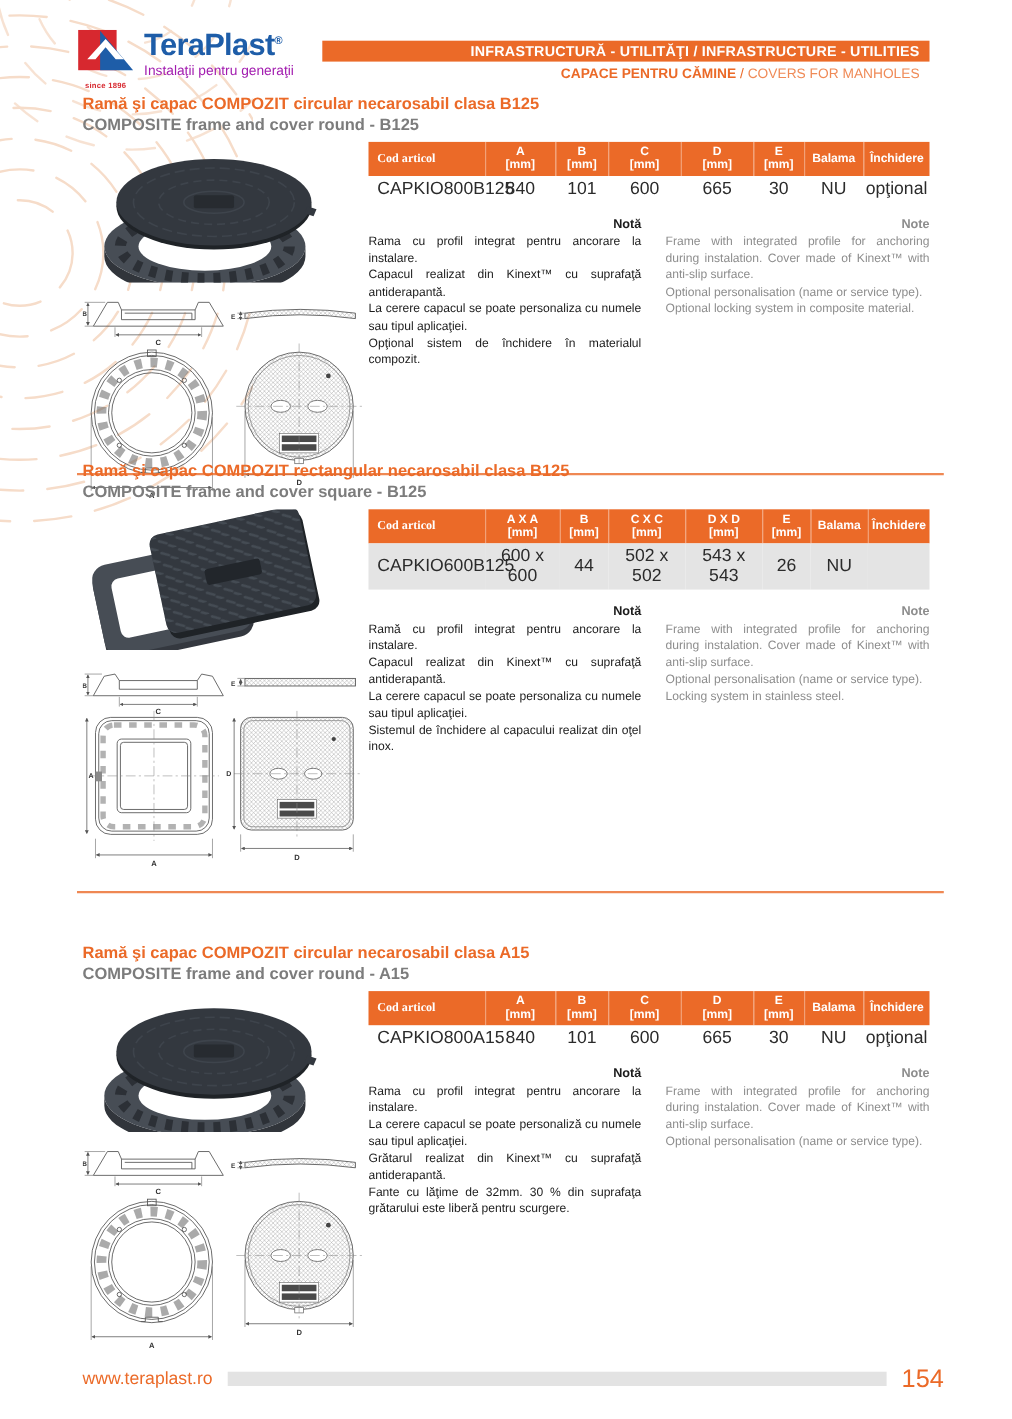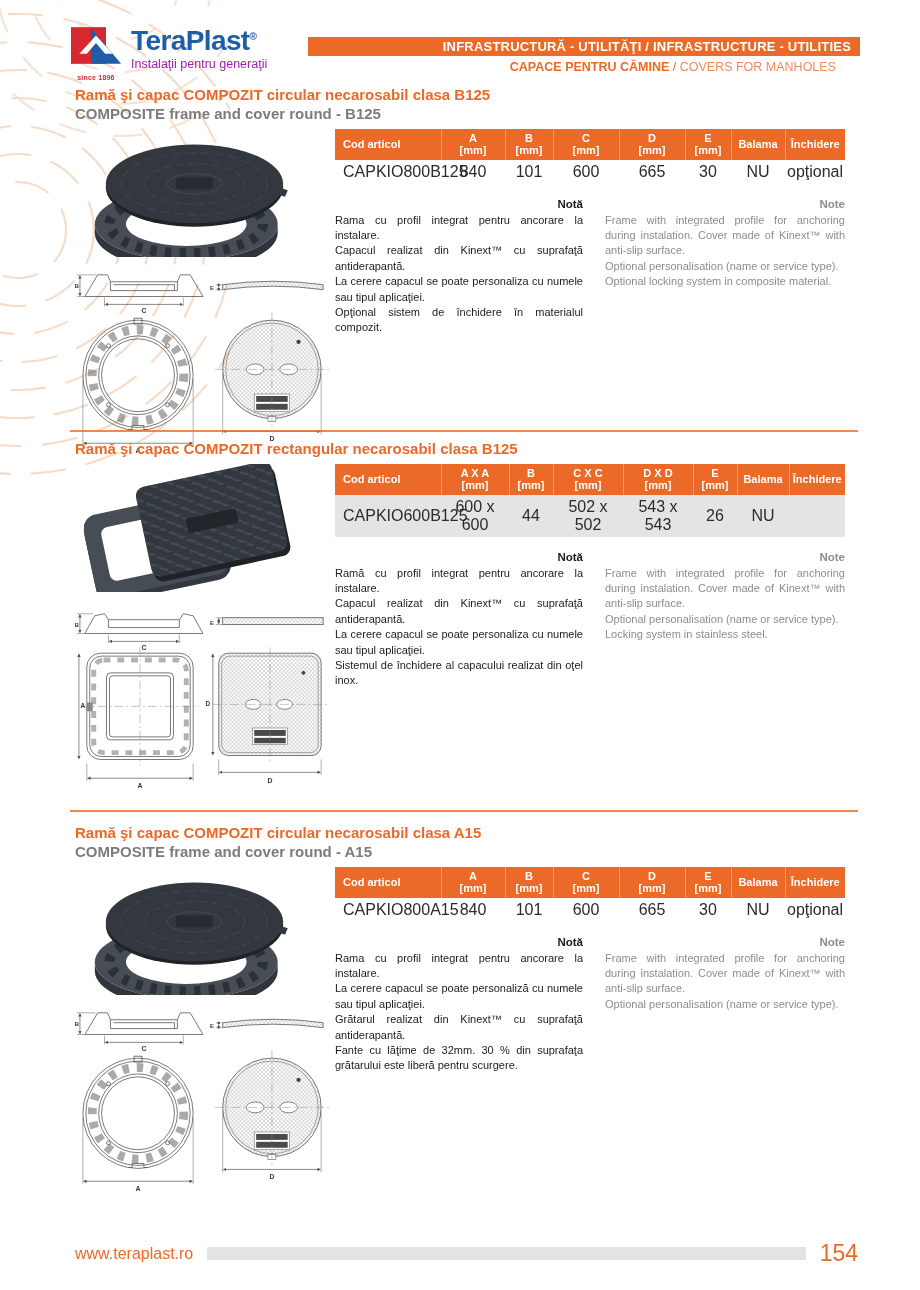--- a/index.html
+++ b/index.html
@@ -8,39 +8,39 @@
   
   .fp{position:absolute;top:0;left:0;pointer-events:none;}
   
   .logo{position:absolute;top:27px;left:70px;display:flex;align-items:flex-start;gap:9px;}
   .logo-mark{width:52px;text-align:center;}
   .since{font-size:7px;font-weight:bold;color:#D7282F;margin-top:1px;letter-spacing:.2px;}
   .brand{font-size:28px;font-weight:bold;color:#1E5DA8;line-height:1;letter-spacing:-.6px;}
   .brand sup{font-size:10px;}
   .tagline{font-size:12.5px;color:#a21caf;margin-top:2px;}
   
-  .banner{position:absolute;top:37px;left:308px;width:552px;height:19px;background:#EB6A28;
+  .banner{position:absolute;top:37px;left:293px;width:552px;height:19px;background:#EB6A28;
           color:#fff;font-size:13px;font-weight:bold;line-height:19px;text-align:right;
           padding-right:9px;box-sizing:border-box;letter-spacing:.2px;}
   .subbanner{position:absolute;top:60px;left:293px;width:543px;text-align:right;font-size:12.5px;color:#EB6A28;}
   .sub-ro{font-weight:bold;}
   .sub-en{font-weight:normal;opacity:.78;}
   
   .sec{position:absolute;left:75px;width:770px;}
   .sec-title{margin:0;font-size:15px;font-weight:bold;color:#EB6A28;}
   .sec-sub{margin:2px 0 0 0;font-size:15px;font-weight:bold;color:#7C7C7C;}
   .sec-body{display:flex;margin-top:7px;}
   .img-col{width:260px;flex:none;}
   .prod3d{display:block;width:212px;height:128px;margin:0 0 8px 8px;}
   .dwg{display:block;width:256px;height:193px;}
   .data-col{flex:1;}
   table.spec{border-collapse:collapse;width:510px;table-layout:fixed;}
   table.spec th{background:#EB6A28;color:#fff;font-size:11px;font-weight:bold;line-height:1.12;
         padding:3px 2px;text-align:center;vertical-align:middle;border-left:1px solid rgba(255,255,255,.35);}
-  table.spec th:first-child{border-left:none;}
+  table.spec th:first-child{border-left:none;font-family:Liberation Serif, serif;}
   table.spec th .l2{display:block;font-weight:bold;}
   table.spec th .l2:empty{display:none;}
   table.spec td{font-size:16px;color:#2B2B2B;text-align:center;padding:3px 2px;}
   table.spec .ta-l{text-align:left;padding-left:8px;}
   table.spec tr.alt td{background:#E4E4E4;}
   .notes{display:flex;gap:22px;margin-top:14px;width:510px;}
   .note-ro{width:248px;flex:none;color:#1C1C1C;}
   .note-en{flex:1;color:#8D8D8D;}
   .note-title{font-size:11.5px;font-weight:bold;margin-bottom:3px;text-align:right;}
   .note-line{font-size:11px;line-height:1.4;text-align:justify;}
@@ -319,22 +319,23 @@
             <div class="note-line">Optional personalisation (name or service type).</div>
             <div class="note-line">Optional locking system in composite material.</div>
           </div>
         </div>
       </div>
     </div>
   </div>
 
   <div class="divider" style="top:430px"></div>
 
-  <div class="sec" style="top:440px">
+  <div class="sec" style="top:420px">
     <h2 class="sec-title">Ramă şi capac COMPOZIT rectangular necarosabil clasa B125</h2>
+    <h3 class="sec-sub">COMPOSITE frame and cover square  - B125</h3>
     <div class="sec-body">
       <div class="img-col">
         <svg class="prod3d" viewBox="0 0 230 140">
             <use href="#prod-square"></use>
           </svg>
         <svg class="dwg" viewBox="0 0 260 196">
             <use href="#draw-square"></use>
           </svg>
       </div>
       <div class="data-col">
@@ -388,21 +389,21 @@
             <div class="note-line">Optional personalisation (name or service type).</div>
             <div class="note-line">Locking system in stainless steel.</div>
           </div>
         </div>
       </div>
     </div>
   </div>
 
   <div class="divider" style="top:810px"></div>
 
-  <div class="sec" style="top:824px">
+  <div class="sec" style="top:858px">
     <h2 class="sec-title">Ramă şi capac COMPOZIT circular necarosabil clasa A15</h2>
     <h3 class="sec-sub">COMPOSITE frame and cover round  - A15</h3>
     <div class="sec-body">
       <div class="img-col">
         <svg class="prod3d" viewBox="0 0 230 140">
             <use href="#prod-round"></use>
           </svg>
         <svg class="dwg" viewBox="0 0 260 196">
             <use href="#draw-round"></use>
           </svg>

